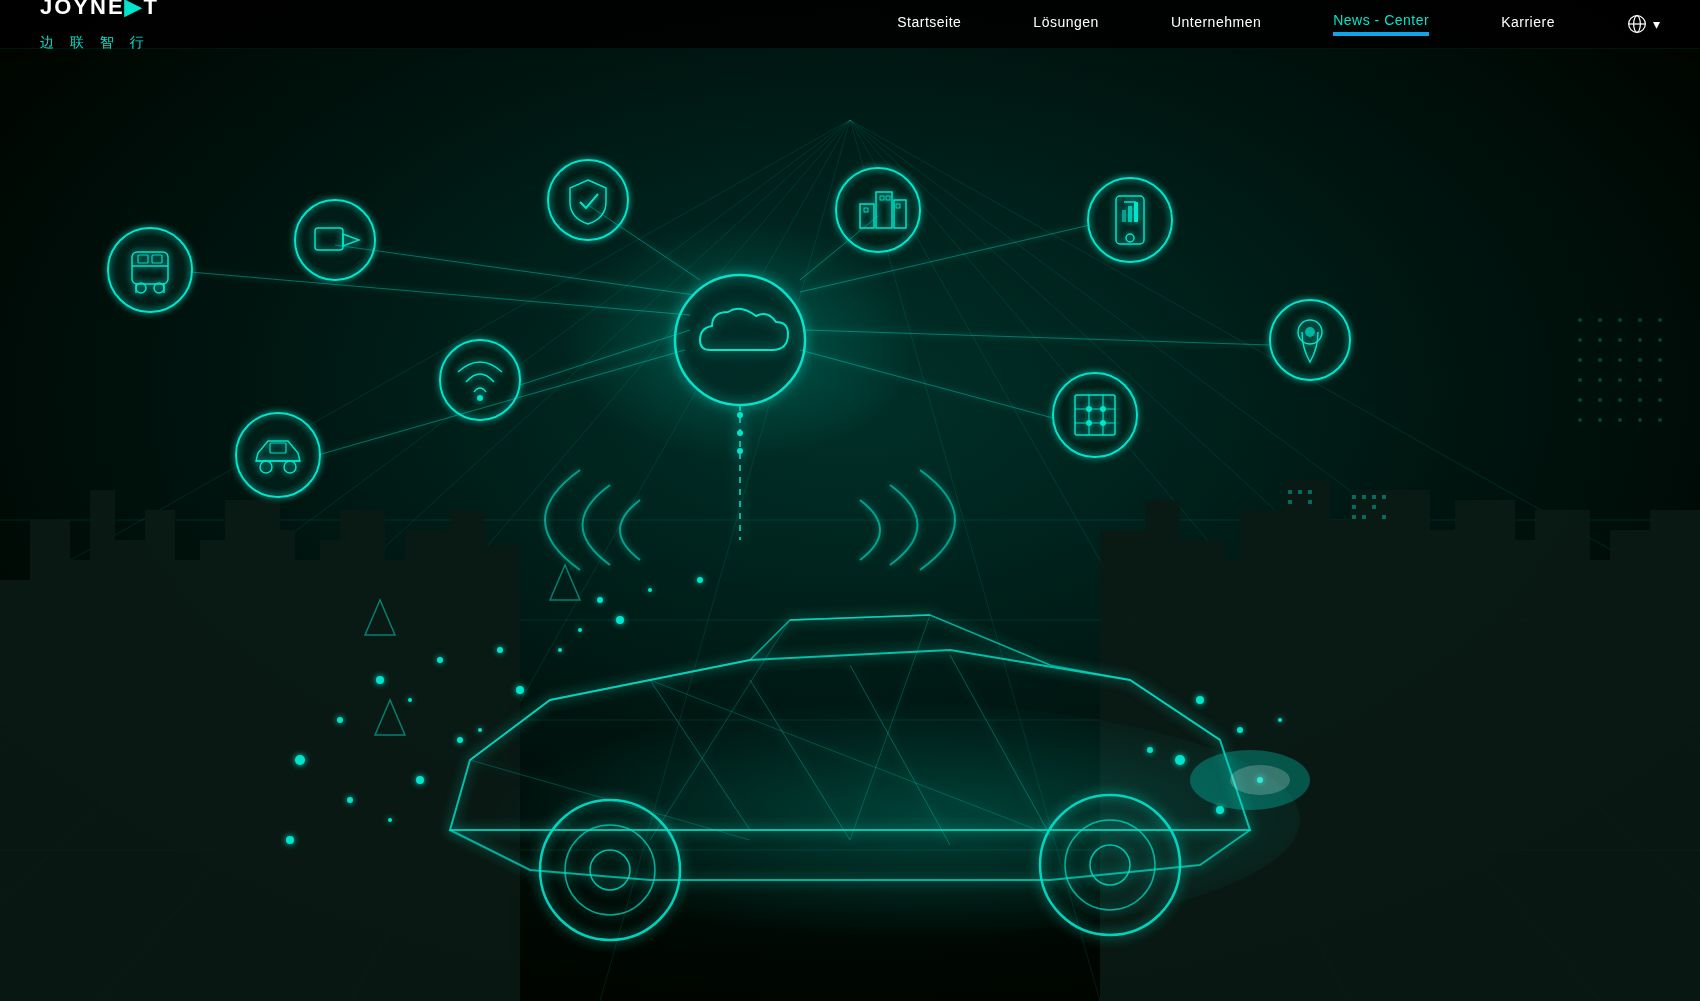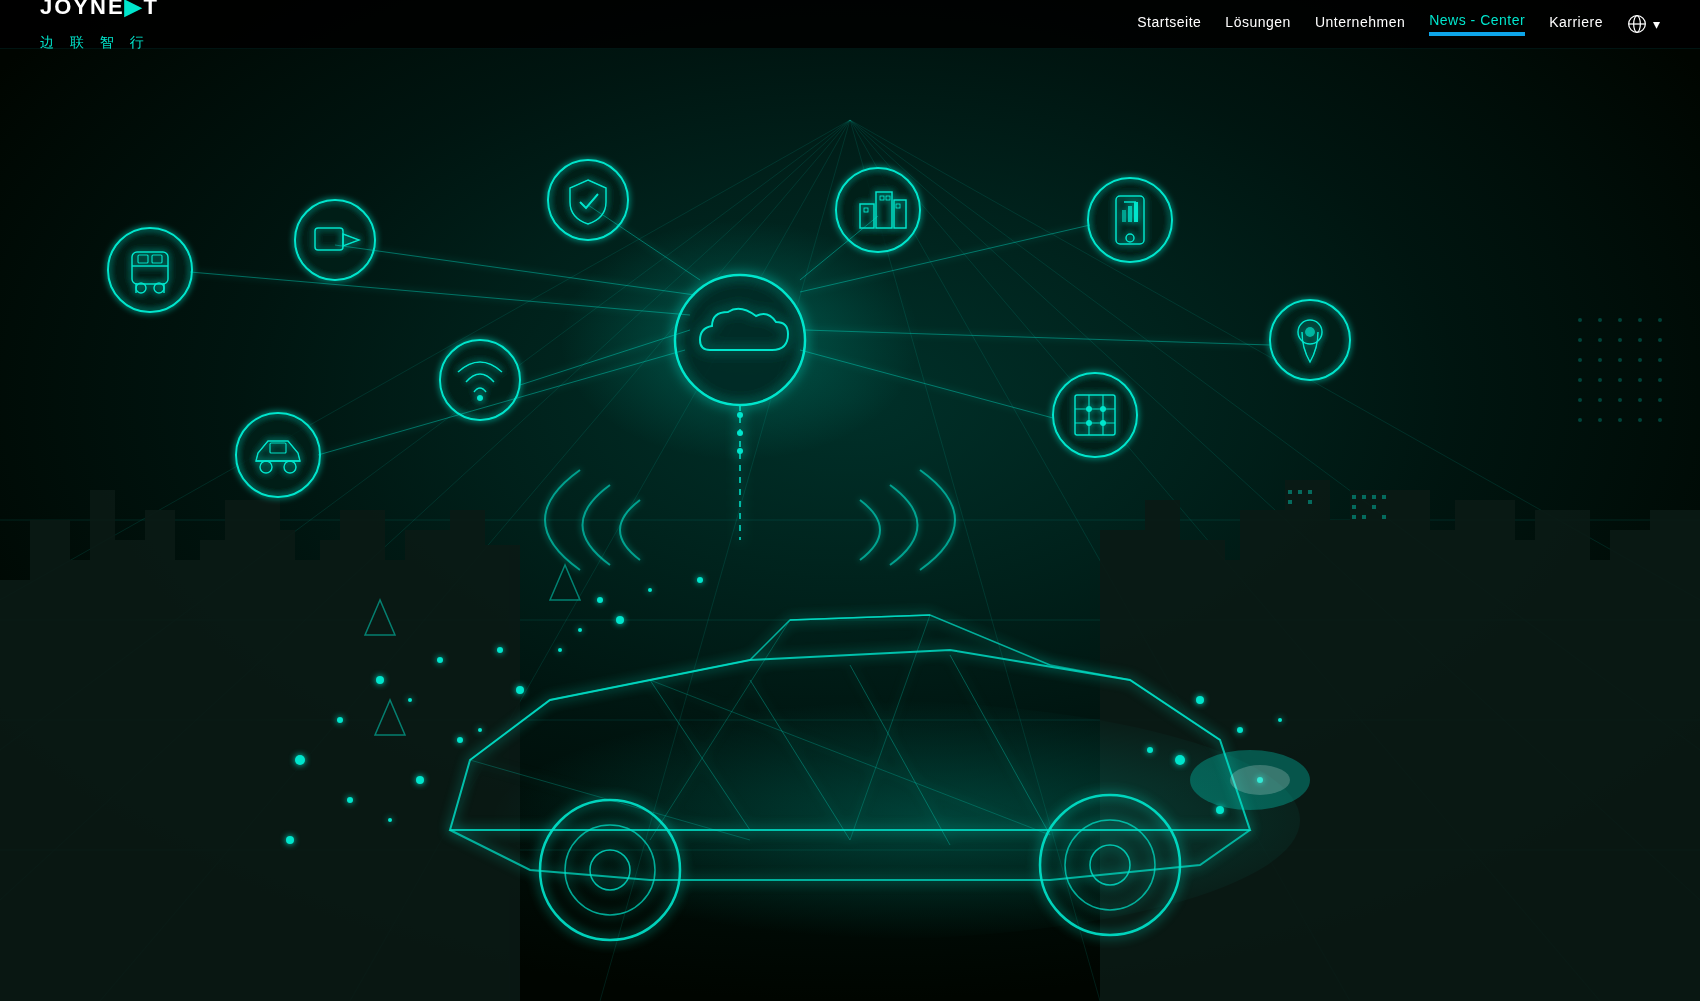--- a/index.html
+++ b/index.html
@@ -49,21 +49,21 @@
     .logo-subtitle {
       color: #00e5cc;
       font-size: 14px;
       letter-spacing: 6px;
       margin-top: 16px;
     }
 
     .nav {
       display: flex;
       align-items: center;
-      gap: 24px;
+      gap: 72px;
     }
 
     .nav-item {
       color: white;
       font-size: 14px;
       cursor: pointer;
       letter-spacing: 0.5px;
       padding-bottom: 4px;
       position: relative;
     }

